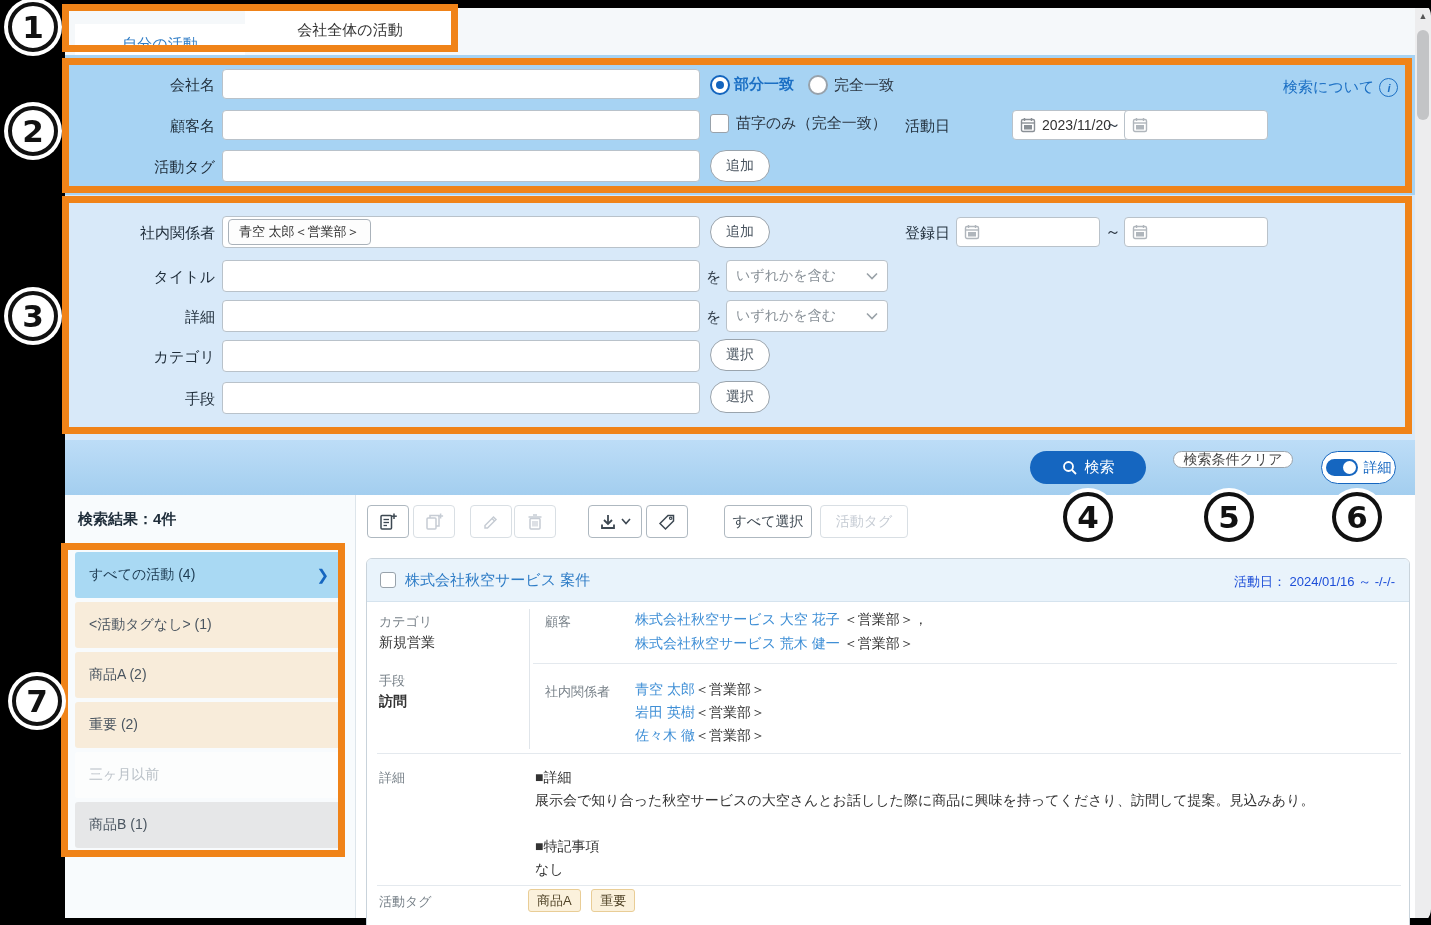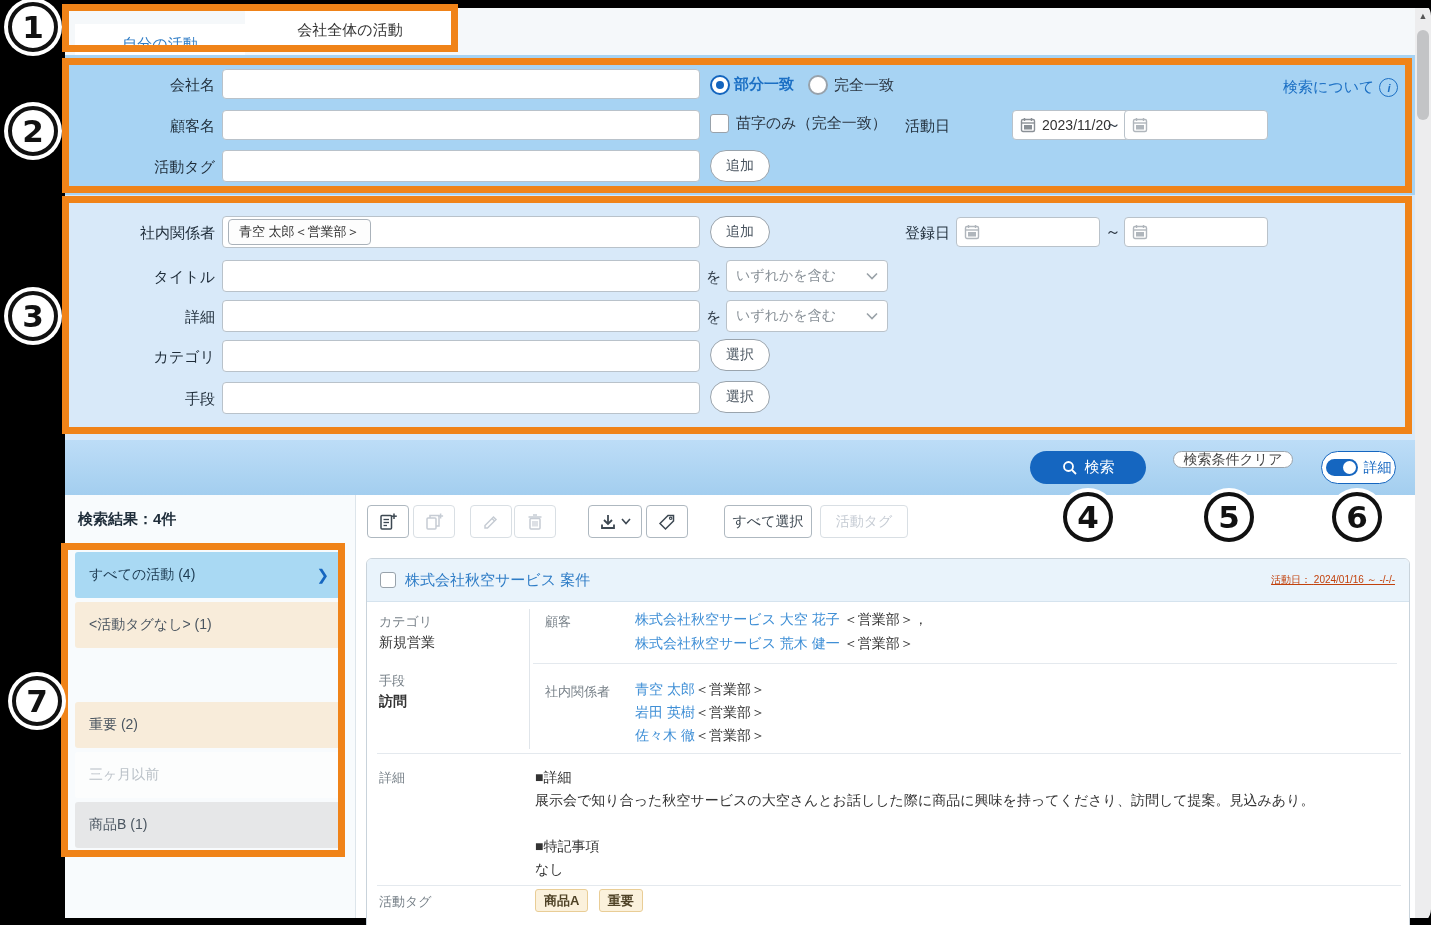--- a/index.html
+++ b/index.html
@@ -286,35 +286,38 @@
     <span>活動タグ</span>
   </div>
 
   <div class="abs sideitem si-active" style="top:552px;">
     <span>すべての活動 (4)</span>
     <span class="si-chev">❯</span>
   </div>
   <div class="abs sideitem si-beige" style="top:602px;">
     <span>&lt;活動タグなし&gt; (1)</span>
   </div>
+  <div class="abs sideitem si-beige" style="top:652px;">
+    <span>商品A (2)</span>
+  </div>
   <div class="abs sideitem si-beige" style="top:702px;">
     <span>重要 (2)</span>
   </div>
   <div class="abs sideitem si-muted" style="top:752px;">
     <span>三ヶ月以前</span>
   </div>
   <div class="abs sideitem si-gray" style="top:802px;">
     <span>商品B (1)</span>
   </div>
 
   <div class="abs card">
     <div class="cardhead"></div>
     <span class="abs chkbox" style="left:13px;top:13px;width:16px;height:16px;"></span>
     <span class="abs" style="left:38px;top:12px;font-size:15px;color:#2e7cc6;cursor:pointer;">株式会社秋空サービス 案件</span>
-    <span class="abs" style="right:14px;top:14px;font-size:10px;color:#c2410c;text-decoration:underline;">
+    <span class="abs" style="right:14px;top:14px;font-size:13px;color:#1d4ed8;">
       <span>活動日：</span>
       <span>2024/01/16 ～ -/-/-</span>
     </span>
 
     <span class="abs glabel" style="left:12px;top:54px;">カテゴリ</span>
     <span class="abs gvalue" style="left:12px;top:75px;">新規営業</span>
     <span class="abs glabel" style="left:12px;top:113px;">手段</span>
     <span class="abs gvalue" style="left:12px;top:134px;font-weight:bold;">訪問</span>
 
     <div class="vdiv" style="left:162px;top:50px;height:140px;"></div>
@@ -349,21 +352,21 @@
       <div class="dline">■詳細</div>
       <div class="dline">展示会で知り合った秋空サービスの大空さんとお話しした際に商品に興味を持ってくださり、訪問して提案。見込みあり。</div>
       <div class="dline"></div>
       <div class="dline">■特記事項</div>
       <div class="dline">なし</div>
     </div>
 
     <div class="hdiv" style="left:10px;top:326px;width:1024px;"></div>
 
     <span class="abs glabel" style="left:12px;top:334px;">活動タグ</span>
-    <div class="abs" style="left:168px;top:330px;font-weight:bold;">
+    <div class="abs" style="left:161px;top:330px;">
       <span class="tagchip">商品A</span>
       <span class="tagchip">重要</span>
     </div>
   </div>
 
   <div class="abs sbtrack">
     <div class="sbarrow">▲</div>
     <div class="sbthumb"></div>
   </div>
 

